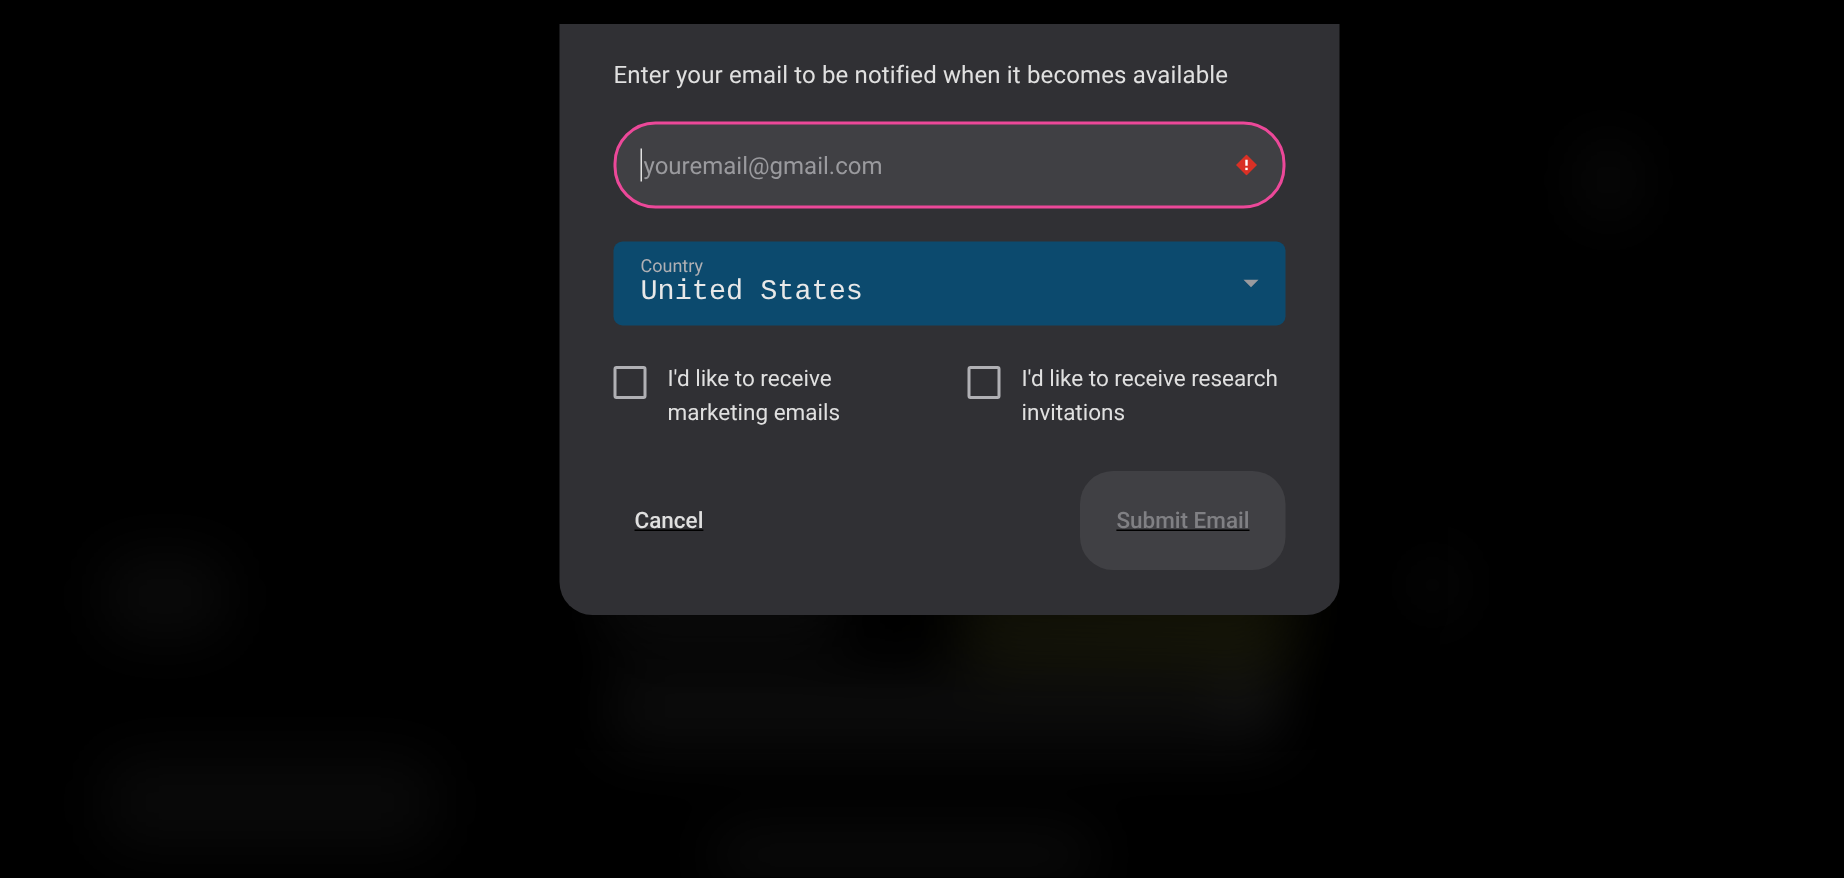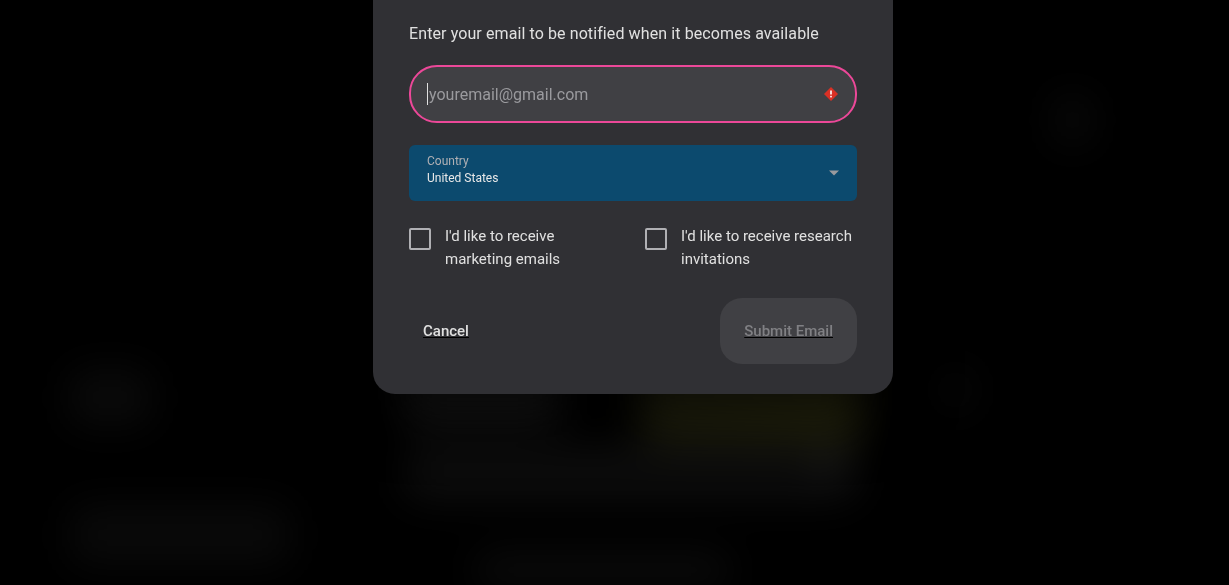--- a/index.html
+++ b/index.html
@@ -32,21 +32,21 @@
     .bg-card.c4 { left: 820px; top: 450px; width: 25px; height: 25px; background: #3a3a3a; border-radius: 4px; }
     .bg-card.c5 { left: 70px; top: 370px; width: 80px; height: 55px; background: #151515; }
     .bg-card.c6 { left: 70px; top: 505px; width: 220px; height: 60px; background: #131313; }
     .bg-card.c7 { left: 940px; top: 370px; width: 30px; height: 40px; background: #151515; }
     .bg-card.c8 { left: 1055px; top: 95px; width: 35px; height: 50px; background: #151515; }
     .bg-card.c9 { left: 475px; top: 555px; width: 255px; height: 30px; background: #1a1a1a; }
 
     .dialog {
       position: absolute;
       left: 373px;
-      top: 0;
+      top: 16px;
       width: 520px;
       background: #303034;
       border-radius: 0 0 22px 22px;
       padding: 24px 36px 30px 36px;
       box-shadow: 0 20px 60px rgba(0,0,0,0.6);
     }
     .prompt-text {
       color: #e0e0e0;
       font-size: 16px;
       font-weight: 400;
@@ -110,22 +110,23 @@
     }
     .country-label {
       position: absolute;
       left: 18px;
       top: 9px;
       font-size: 12px;
       color: #b0b0b4;
       z-index: 2;
     }
     .country-value {
-      font-size: 12px;
+      font-size: 19px;
       color: #e8e8e8;
+      font-family: Liberation Mono, monospace;
     }
     .dropdown-icon {
       position: absolute;
       right: 18px;
       top: 50%;
       transform: translateY(-50%);
       width: 0;
       height: 0;
       border-left: 5px solid transparent;
       border-right: 5px solid transparent;

